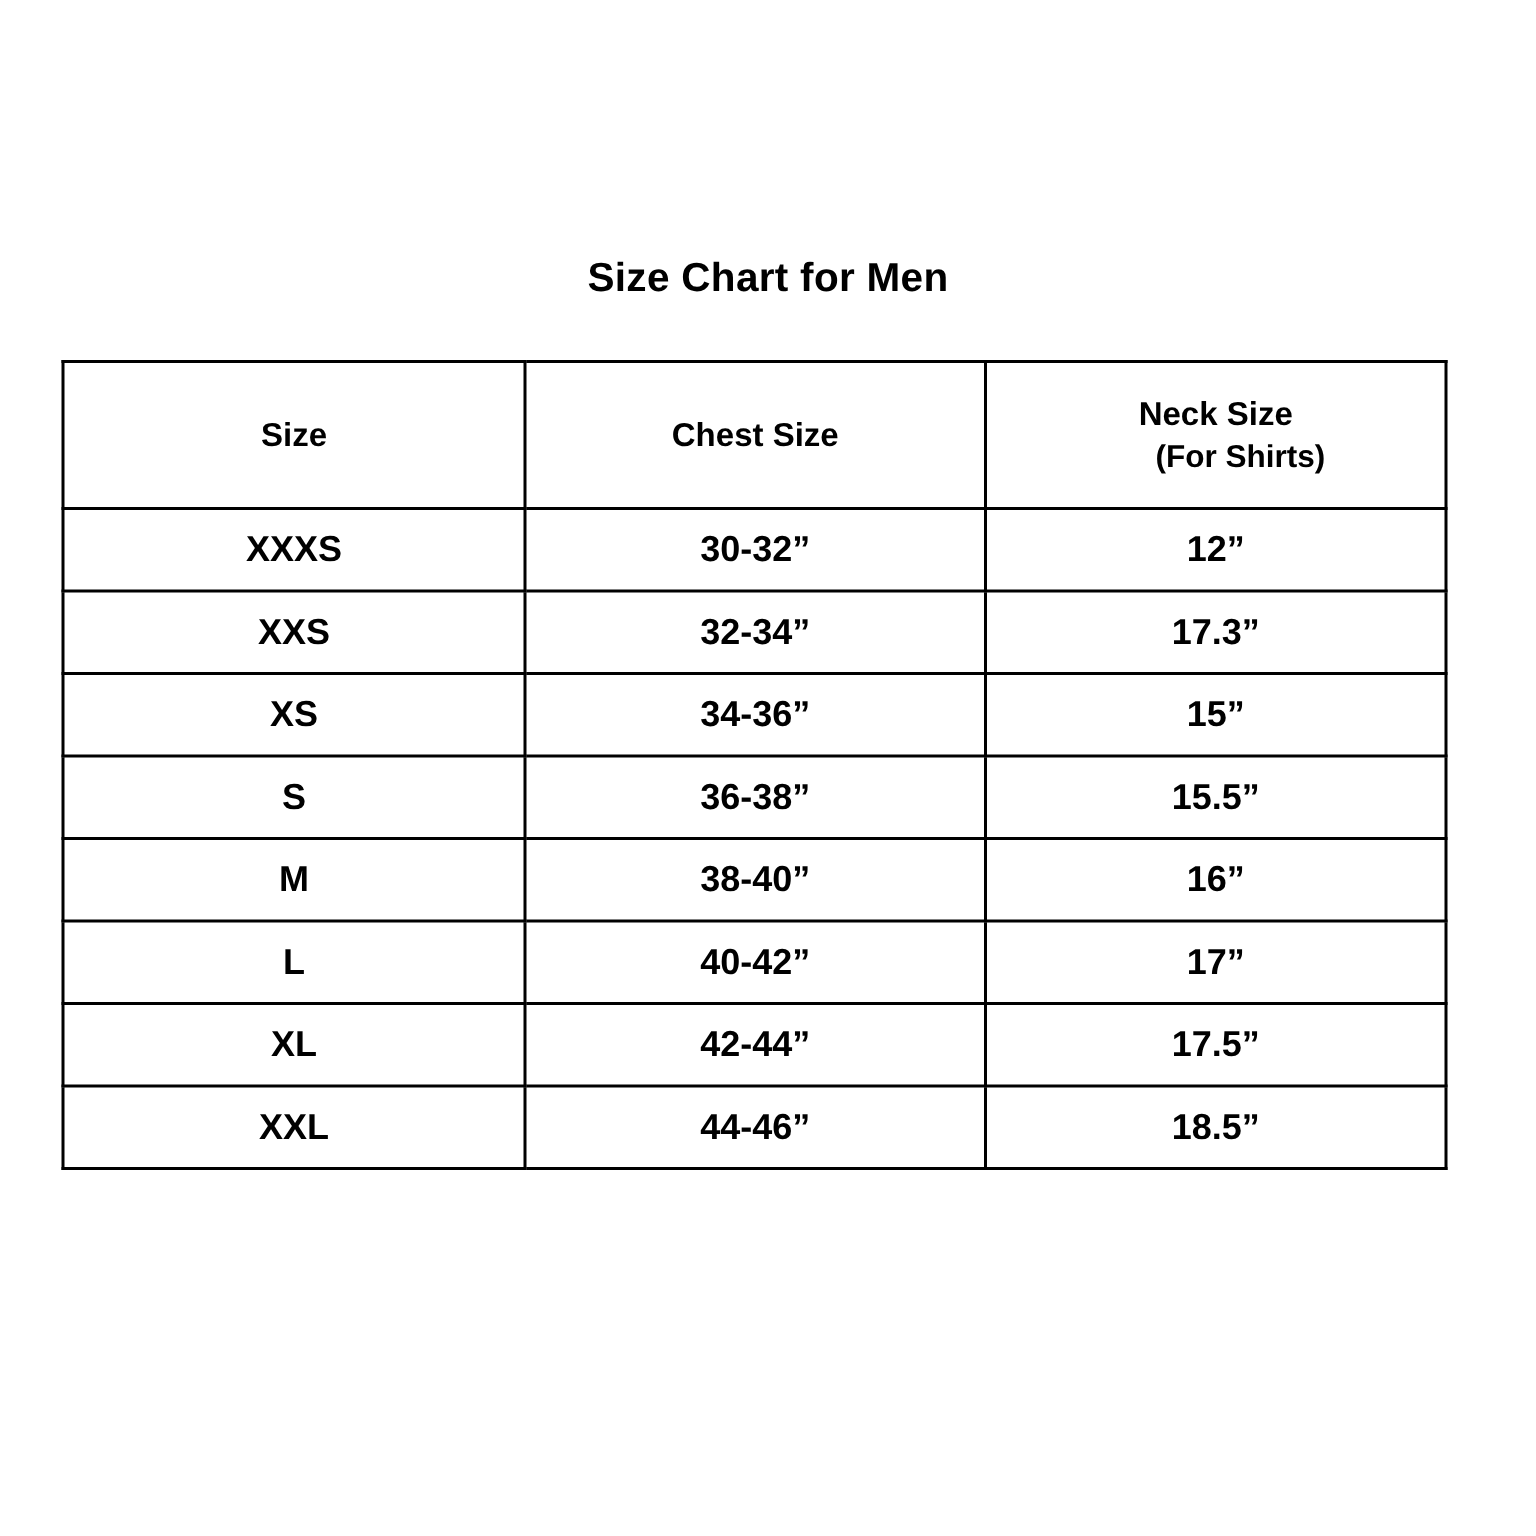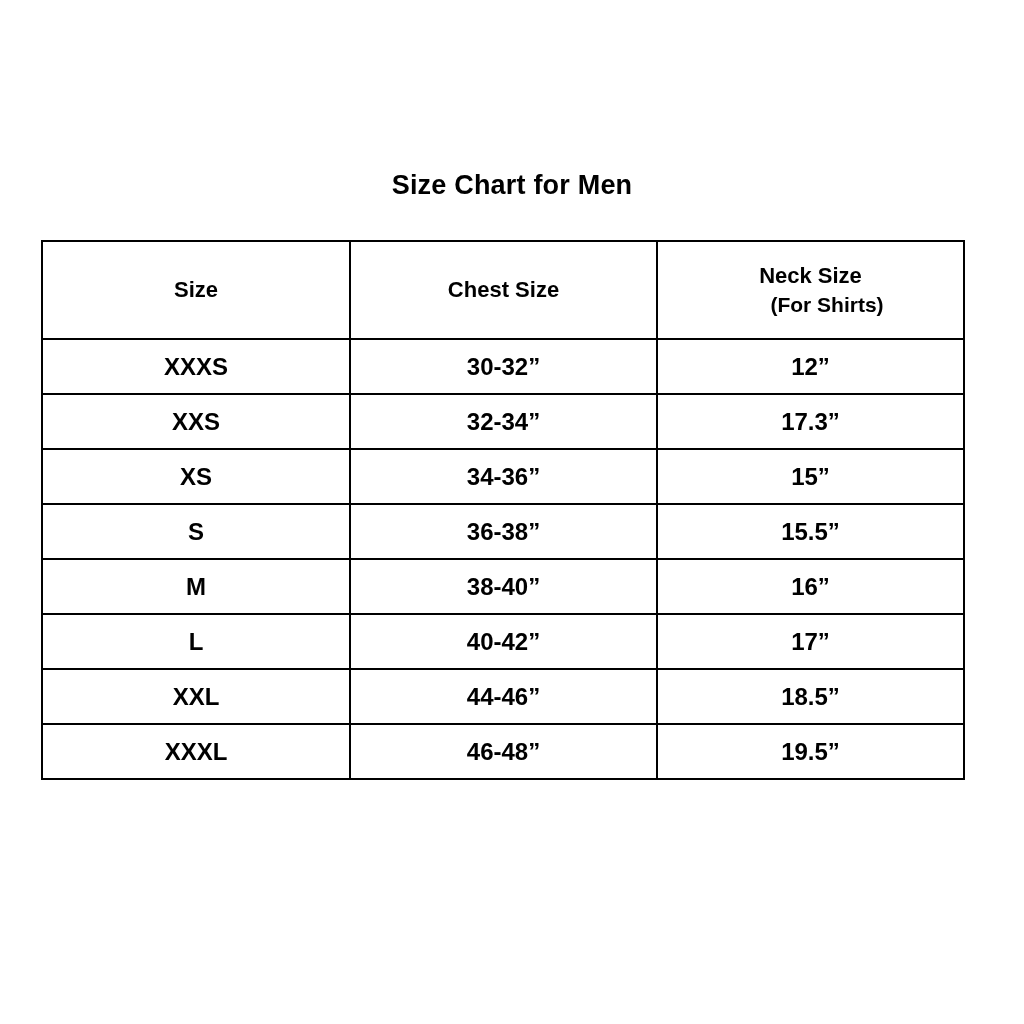--- a/index.html
+++ b/index.html
@@ -120,25 +120,25 @@
         <td>M</td>
         <td>38-40”</td>
         <td>16”</td>
       </tr>
       <tr>
         <td>L</td>
         <td>40-42”</td>
         <td>17”</td>
       </tr>
       <tr>
+        <td>XL</td>
+        <td>42-44”</td>
+        <td>17.5”</td>
+      </tr>
+      <tr>
         <td>XXL</td>
         <td>44-46”</td>
         <td>18.5”</td>
-      </tr>
-      <tr>
-        <td>XXXL</td>
-        <td>46-48”</td>
-        <td>19.5”</td>
       </tr>
     </tbody>
   </table>
 
 </div>
 
 </body></html>

